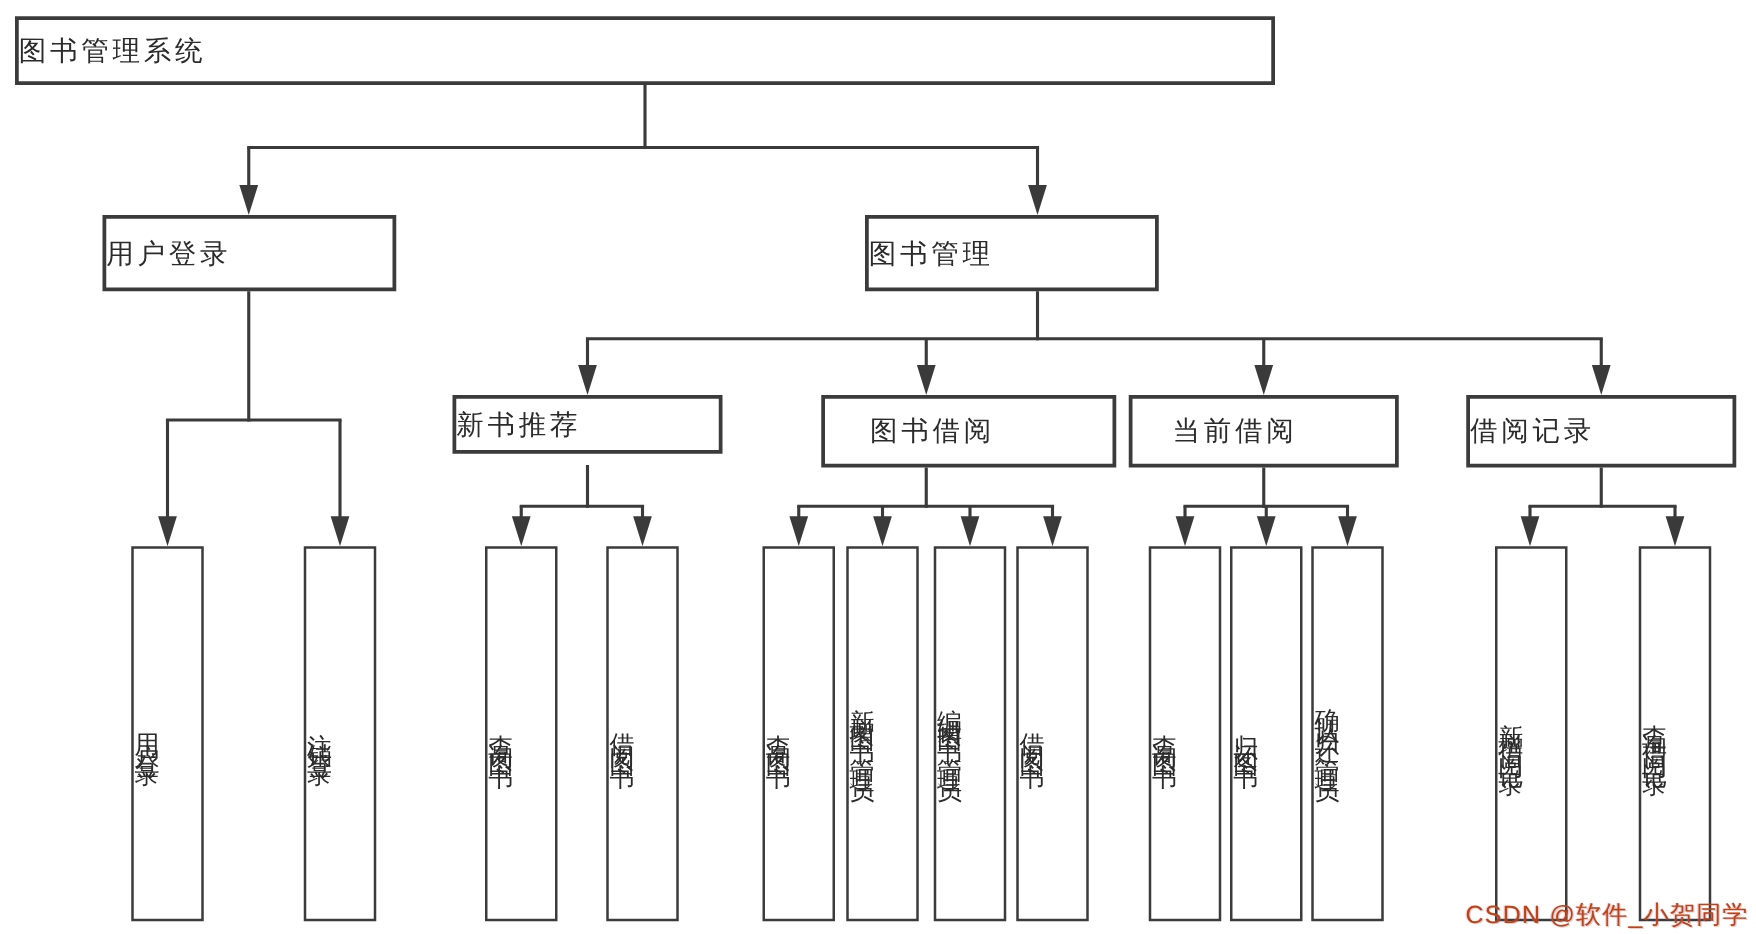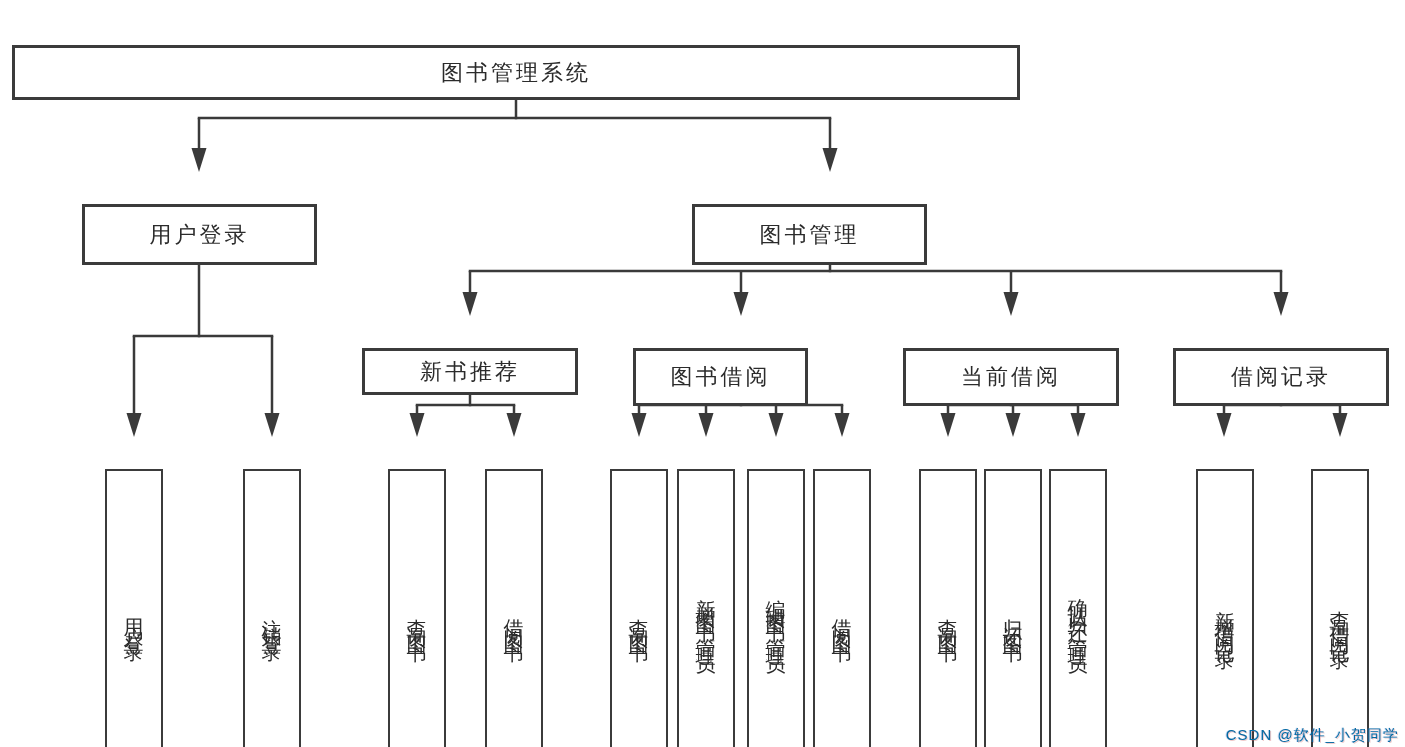--- a/index.html
+++ b/index.html
@@ -4,47 +4,47 @@
 <style>
   html,body{margin:0;padding:0;background:#fff;}
   .canvas{
     position:relative;width:1405px;height:747px;background:#ffffff;
     font-family:"Liberation Sans", sans-serif;overflow:hidden;
   }
   #wires{position:absolute;left:0;top:0;z-index:1;}
   .node{
     position:absolute;box-sizing:border-box;background:#ffffff;
     border:3px solid #3b3b3b;color:#2b2b2b;z-index:2;
-    display:flex;align-items:center;justify-content:center;
-    font-size:22px;letter-spacing:3px;white-space:nowrap;margin-top:32px;
+    display:flex;align-items:center;
+    font-size:22px;letter-spacing:3px;white-space:nowrap;
   }
   .leaf{border-width:2.5px;top:437px;width:58px;height:300px;}
   .leaf .vtext{
     writing-mode:vertical-rl;text-orientation:mixed;
     font-size:20px;letter-spacing:8px;line-height:1;white-space:normal;
   }
   
   #n-root{left:12px;top:13px;width:1008px;height:55px;}
   
   #n-login{left:82px;top:172px;width:235px;height:61px;}
   #n-mgmt{left:692px;top:172px;width:235px;height:61px;}
   
   #n-rec {left:362px;top:316px;width:216px;height:47px;}
-  #n-bor {left:633px;top:316px;width:175px;height:58px;}
-  #n-cur {left:903px;top:316px;width:216px;height:58px;}
+  #n-bor {left:657px;top:316px;width:236px;height:58px;padding-left:36px;}
+  #n-cur {left:903px;top:316px;width:216px;height:58px;padding-left:32px;}
   #n-recd{left:1173px;top:316px;width:216px;height:58px;}
   
   #l1{left:105px}  #l2{left:243px}
   #l3{left:388px}  #l4{left:485px}
   #l5{left:610px}  #l6{left:677px}  #l7{left:747px}  #l8{left:813px}
   #l9{left:919px}  #l10{left:984px} #l11{left:1049px}
   #l12{left:1196px}#l13{left:1311px}
   .watermark{
     position:absolute;right:6px;bottom:2px;z-index:3;
-    font-size:15px;letter-spacing:1px;color:#0369a1;
+    font-size:20px;letter-spacing:1px;color:#c2410c;
     text-shadow:1px 1px 0 rgba(205,80,80,.30), -1px 0 0 rgba(95,140,230,.30);
   }
 </style>
 </head>
 <body>
 
 <div class="canvas">
 
   <svg id="wires" width="1405" height="747">
       <line x1="516" y1="66" x2="516" y2="119.25" stroke="#3a3a3a" stroke-width="2.5"></line>

